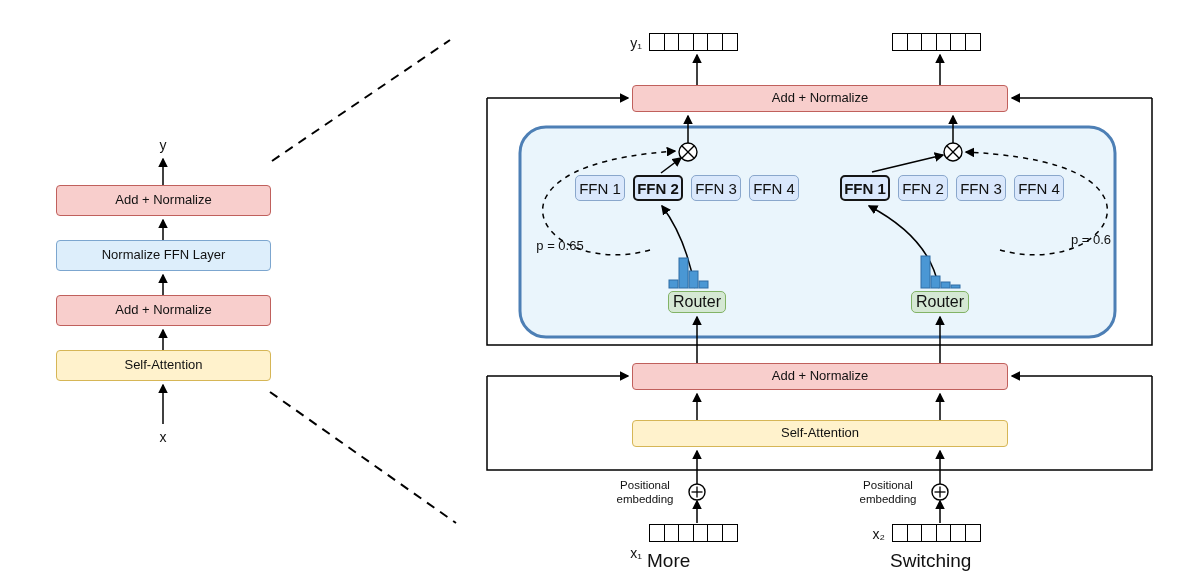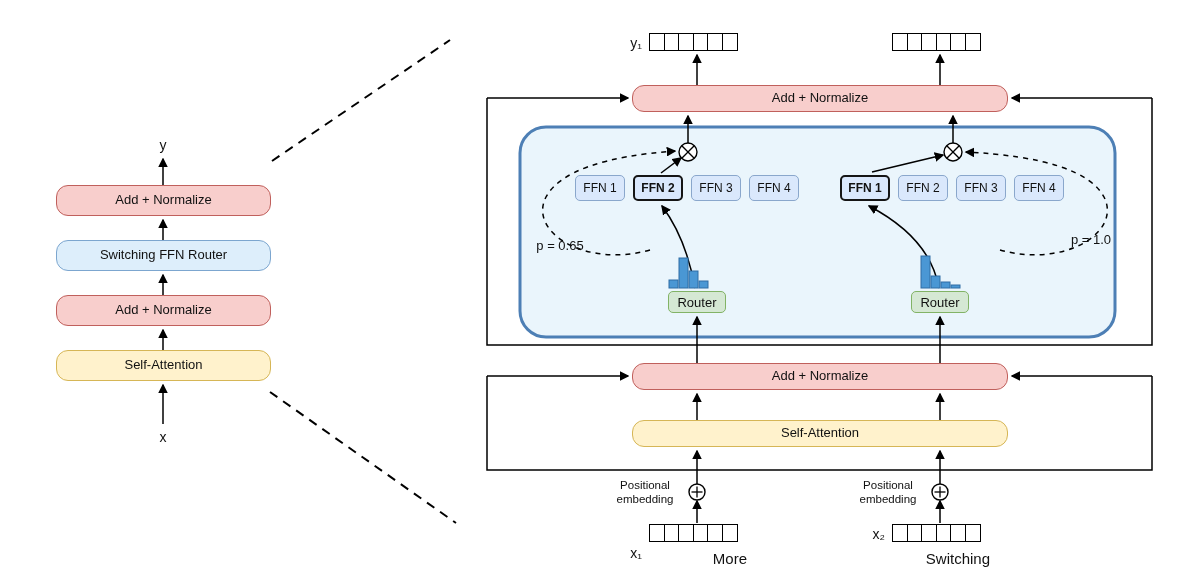--- a/index.html
+++ b/index.html
@@ -1,36 +1,36 @@
 <!DOCTYPE html>
 <html style="--add-normalize-fill: #f8cecc; --add-normalize-stroke: #c0605c; --self-attention-fill: #fff2cc; --self-attention-stroke: #d6b656; --switch-layer-fill: #ddeefb; --switch-layer-stroke: #7ca6cf; --switch-box-fill: #eaf5fc; --switch-box-stroke: #4d7fb5; --ffn-fill: #dae8fc; --ffn-stroke: #8aa7cc; --router-fill: #d5e8d4; --router-stroke: #82b366; --histogram-fill: #4a97d4;"><head>
 <meta charset="utf-8">
 <style>
   html,body{margin:0;padding:0;background:#fff;}
   .stage{position:relative;width:1190px;height:584px;background:#fff;
          font-family:"Liberation Sans",sans-serif;color:#111;overflow:hidden;}
   svg.layer{position:absolute;left:0;top:0;}
   .abs{position:absolute;box-sizing:border-box;}
   .block{display:flex;align-items:center;justify-content:center;border:1.5px solid;
-         border-radius:12px;font-size:13px;line-height:1.1;text-align:center;}
+         border-radius:4px;font-size:13px;line-height:1.1;text-align:center;}
   .pink{background:var(--add-normalize-fill);border-color:var(--add-normalize-stroke);}
   .yellow{background:var(--self-attention-fill);border-color:var(--self-attention-stroke);}
   .lblue{background:var(--switch-layer-fill);border-color:var(--switch-layer-stroke);}
   .ffn{display:flex;align-items:center;justify-content:center;background:var(--ffn-fill);
-       border:1.5px solid var(--ffn-stroke);border-radius:5px;font-size:12px;}
+       border:1.5px solid var(--ffn-stroke);border-radius:5px;font-size:15px;}
   .ffn.selected{border:2px solid #151515;font-weight:700;}
   .router{display:flex;align-items:center;justify-content:center;background:var(--router-fill);
-          border:1.5px solid var(--router-stroke);border-radius:5px;font-size:13px;}
+          border:1.5px solid var(--router-stroke);border-radius:5px;font-size:16px;}
   .lbl{display:flex;align-items:center;font-size:14px;}
   .lbl.right{justify-content:flex-end;}
   .lbl.center{justify-content:center;}
   .token-grid{display:flex;border:1.6px solid #000;background:#fff;}
   .token-grid .cell{width:14.5px;height:16px;border-right:1.6px solid #000;box-sizing:border-box;}
   .token-grid .cell:last-child{border-right:none;}
-  .caption{font-size:15px;text-align:right;}
+  .caption{font-size:19px;text-align:left;}
   .pemb{font-size:11.5px;line-height:1.25;text-align:center;}
   .pval{font-size:13px;text-align:center;}
   .conn{stroke:#000;stroke-width:1.5;fill:none;}
   .dashed{stroke-dasharray:5 5;}
   .moddash{stroke:#000;stroke-width:2;stroke-dasharray:9 7;fill:none;}
   .switch-box{fill:var(--switch-box-fill);stroke:var(--switch-box-stroke);stroke-width:3;}
   .hist-bar{fill:var(--histogram-fill);stroke:#2e6da4;stroke-width:1;}
   .opcirc{fill:#fff;stroke:#000;stroke-width:1.4;}
   .opline{stroke:#000;stroke-width:1.3;}
 </style>
@@ -129,21 +129,21 @@
     <g>
       <circle class="opcirc" cx="940" cy="492" r="8"></circle>
       <line class="opline" x1="940" y1="486.5" x2="940" y2="497.5"></line>
       <line class="opline" x1="934.5" y1="492" x2="945.5" y2="492"></line>
     </g>
   </svg>
 
   <div class="abs lbl center" style="left:143px;top:136px;width:40px;height:18px;">y</div>
 
   <div class="abs block pink" style="left:56px;top:185px;width:215px;height:31px;">Add + Normalize</div>
-  <div class="abs block lblue" style="left:56px;top:240px;width:215px;height:31px;">Switching FFN Router</div>
+  <div class="abs block lblue" style="left:56px;top:240px;width:215px;height:31px;">Normalize FFN Layer</div>
   <div class="abs block pink" style="left:56px;top:295px;width:215px;height:31px;">Add + Normalize</div>
   <div class="abs block yellow" style="left:56px;top:350px;width:215px;height:31px;">Self-Attention</div>
 
   <div class="abs lbl center" style="left:143px;top:428px;width:40px;height:18px;">x</div>
 
   <div class="abs lbl right" style="left:594px;top:33px;width:48px;height:19px;">y₁</div>
   <div class="abs token-grid" style="left:649px;top:33px;">
       <div class="cell"></div>
       <div class="cell"></div>
       <div class="cell"></div>
@@ -168,21 +168,21 @@
   <div class="abs ffn selected" style="left:633px;top:175px;width:50px;height:26px;">FFN 2</div>
   <div class="abs ffn" style="left:691px;top:175px;width:50px;height:26px;">FFN 3</div>
   <div class="abs ffn" style="left:749px;top:175px;width:50px;height:26px;">FFN 4</div>
 
   <div class="abs ffn selected" style="left:840px;top:175px;width:50px;height:26px;">FFN 1</div>
   <div class="abs ffn" style="left:898px;top:175px;width:50px;height:26px;">FFN 2</div>
   <div class="abs ffn" style="left:956px;top:175px;width:50px;height:26px;">FFN 3</div>
   <div class="abs ffn" style="left:1014px;top:175px;width:50px;height:26px;">FFN 4</div>
 
   <div class="abs pval" style="left:524px;top:238px;width:72px;height:16px;">p = 0.65</div>
-  <div class="abs pval" style="left:1055px;top:232px;width:72px;height:16px;">p = 1.0</div>
+  <div class="abs pval" style="left:1055px;top:232px;width:72px;height:16px;">p = 0.6</div>
 
   <div class="abs router" style="left:668px;top:291px;width:58px;height:22px;">Router</div>
   <div class="abs router" style="left:911px;top:291px;width:58px;height:22px;">Router</div>
 
   <div class="abs block pink" style="left:632px;top:363px;width:376px;height:27px;">Add + Normalize</div>
   <div class="abs block yellow" style="left:632px;top:420px;width:376px;height:27px;">Self-Attention</div>
 
   <div class="abs pemb" style="left:606px;top:478px;width:78px;height:30px;">Positional embedding</div>
   <div class="abs pemb" style="left:849px;top:478px;width:78px;height:30px;">Positional embedding</div>
 

